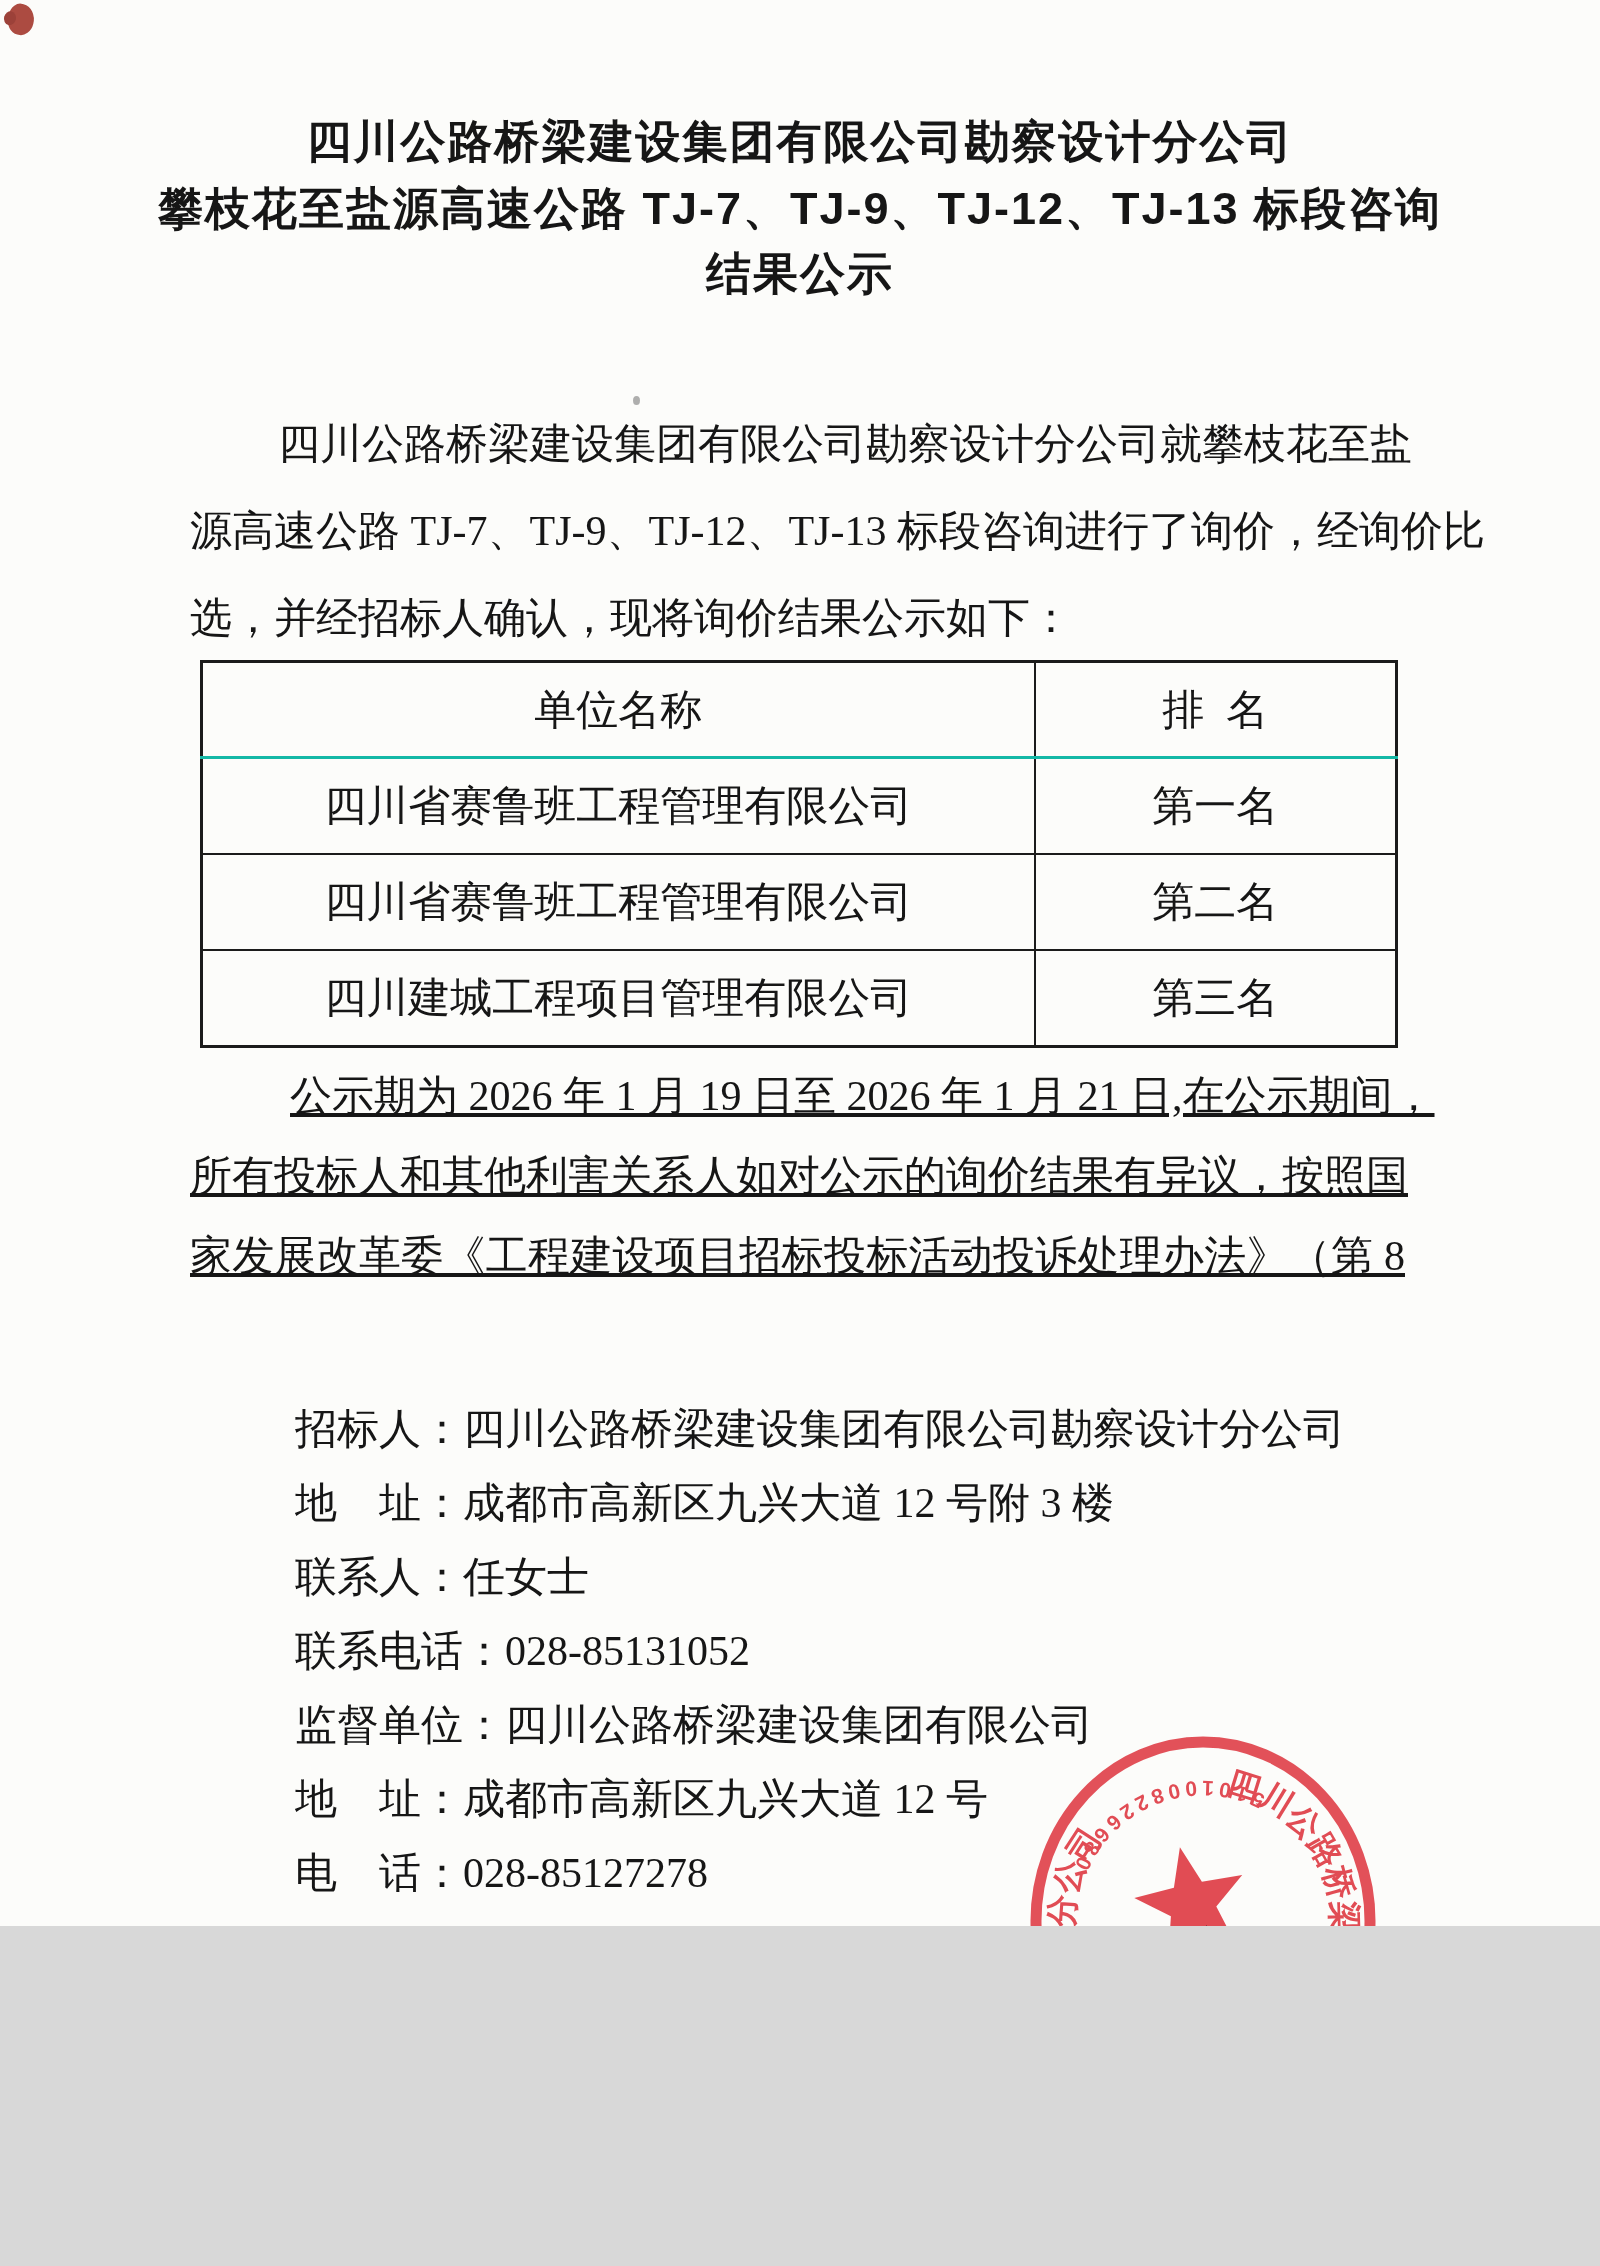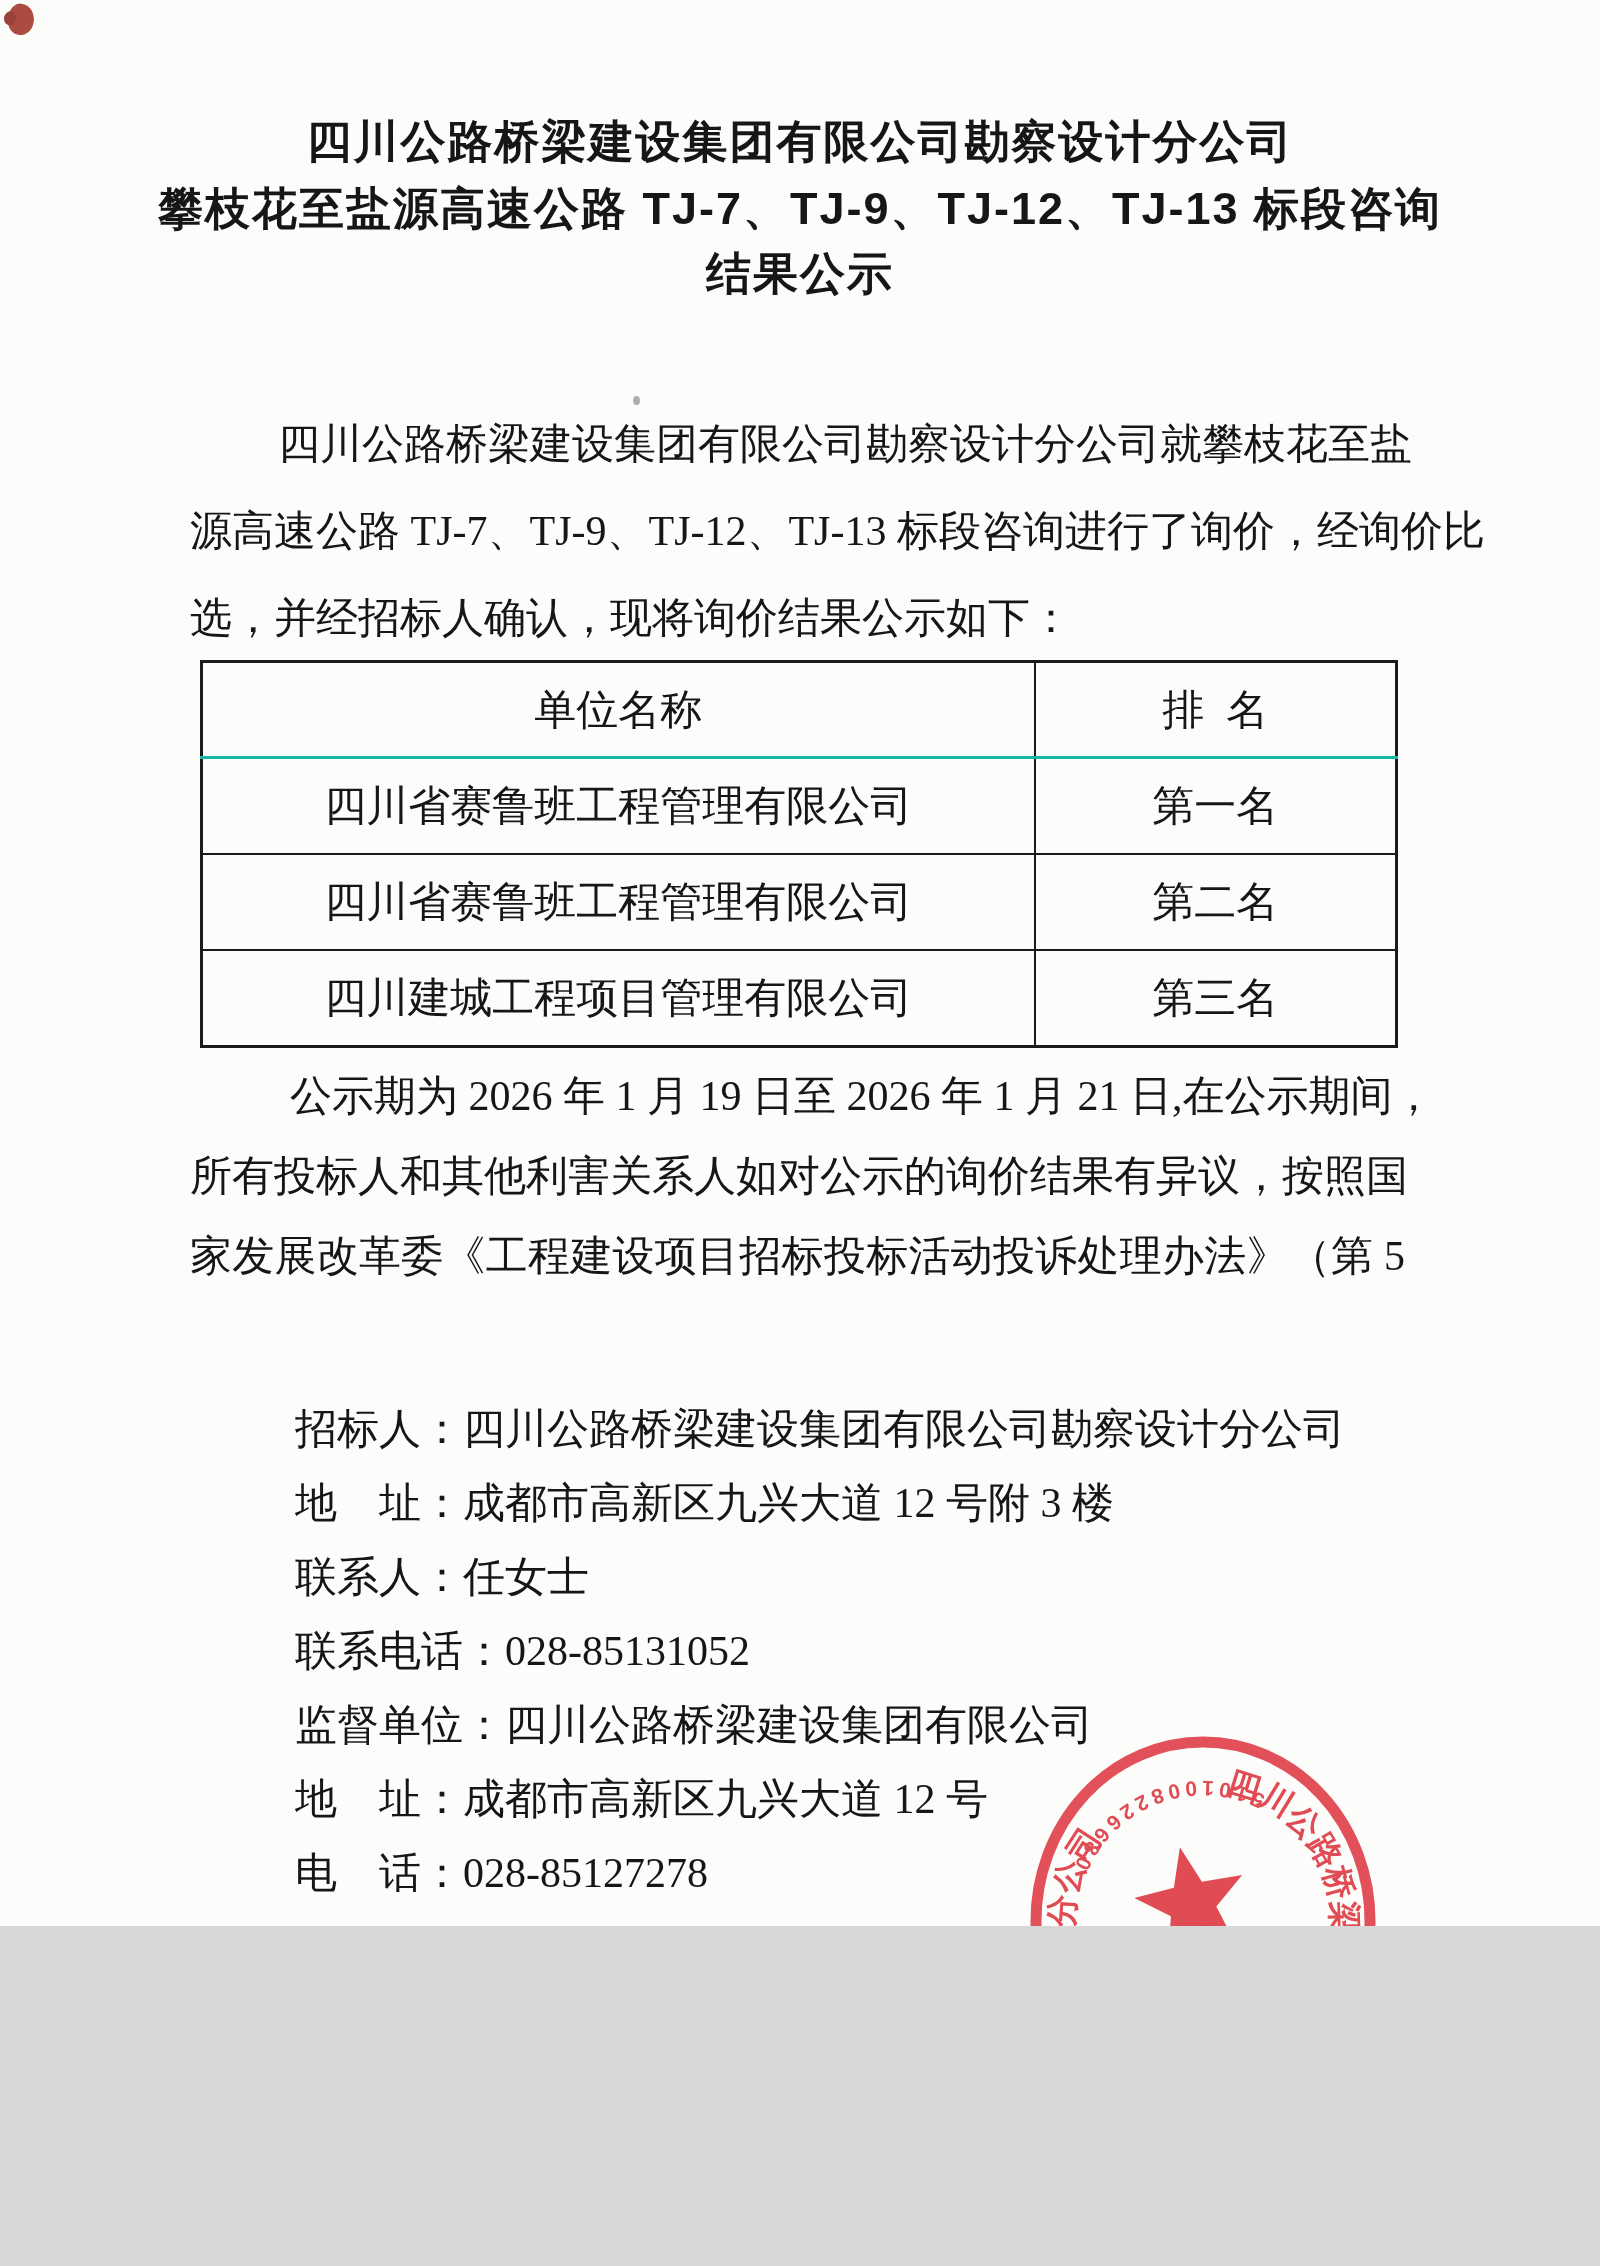--- a/index.html
+++ b/index.html
@@ -20,21 +20,21 @@
 
   
   .textcol{position:absolute;left:190px;width:1215px;font-size:42px;}
   .tline{
     display:block;height:87px;line-height:87px;white-space:nowrap;
     text-align:justify;text-align-last:justify;
   }
   .tline.lastline{text-align-last:left;}
   .tline.indent{text-indent:88px;}
   #intro-block{top:401px;}
-  #notice-block{top:1056px;}
+  #notice-block{top:1056px;text-decoration:underline;}
   #notice-block .tline{height:80px;line-height:80px;}
   #notice-block .indent{text-indent:100px;}
 
   
   .rank-table{
     position:absolute;left:200px;top:660px;width:1195px;
     border-collapse:collapse;table-layout:fixed;
     font-size:42px;
   }
   .rank-table th,.rank-table td{
@@ -117,21 +117,21 @@
       <tr>
         <td>四川建城工程项目管理有限公司</td>
         <td>第三名</td>
       </tr>
     </tbody>
   </table>
 
   <div class="textcol" id="notice-block">
     <span class="tline indent">公示期为 2026 年 1 月 19 日至 2026 年 1 月 21 日,在公示期间，</span>
     <span class="tline">所有投标人和其他利害关系人如对公示的询价结果有异议，按照国</span>
-    <span class="tline">家发展改革委《工程建设项目招标投标活动投诉处理办法》（第 5</span>
+    <span class="tline">家发展改革委《工程建设项目招标投标活动投诉处理办法》（第 8</span>
   </div>
 
   <div class="textcol" id="contact-block">
     <span class="cline">招标人：四川公路桥梁建设集团有限公司勘察设计分公司</span>
     <span class="cline">地　址：成都市高新区九兴大道 12 号附 3 楼</span>
     <span class="cline">联系人：任女士</span>
     <span class="cline">联系电话：028-85131052</span>
     <span class="cline">监督单位：四川公路桥梁建设集团有限公司</span>
     <span class="cline">地　址：成都市高新区九兴大道 12 号</span>
     <span class="cline">电　话：028-85127278</span>

